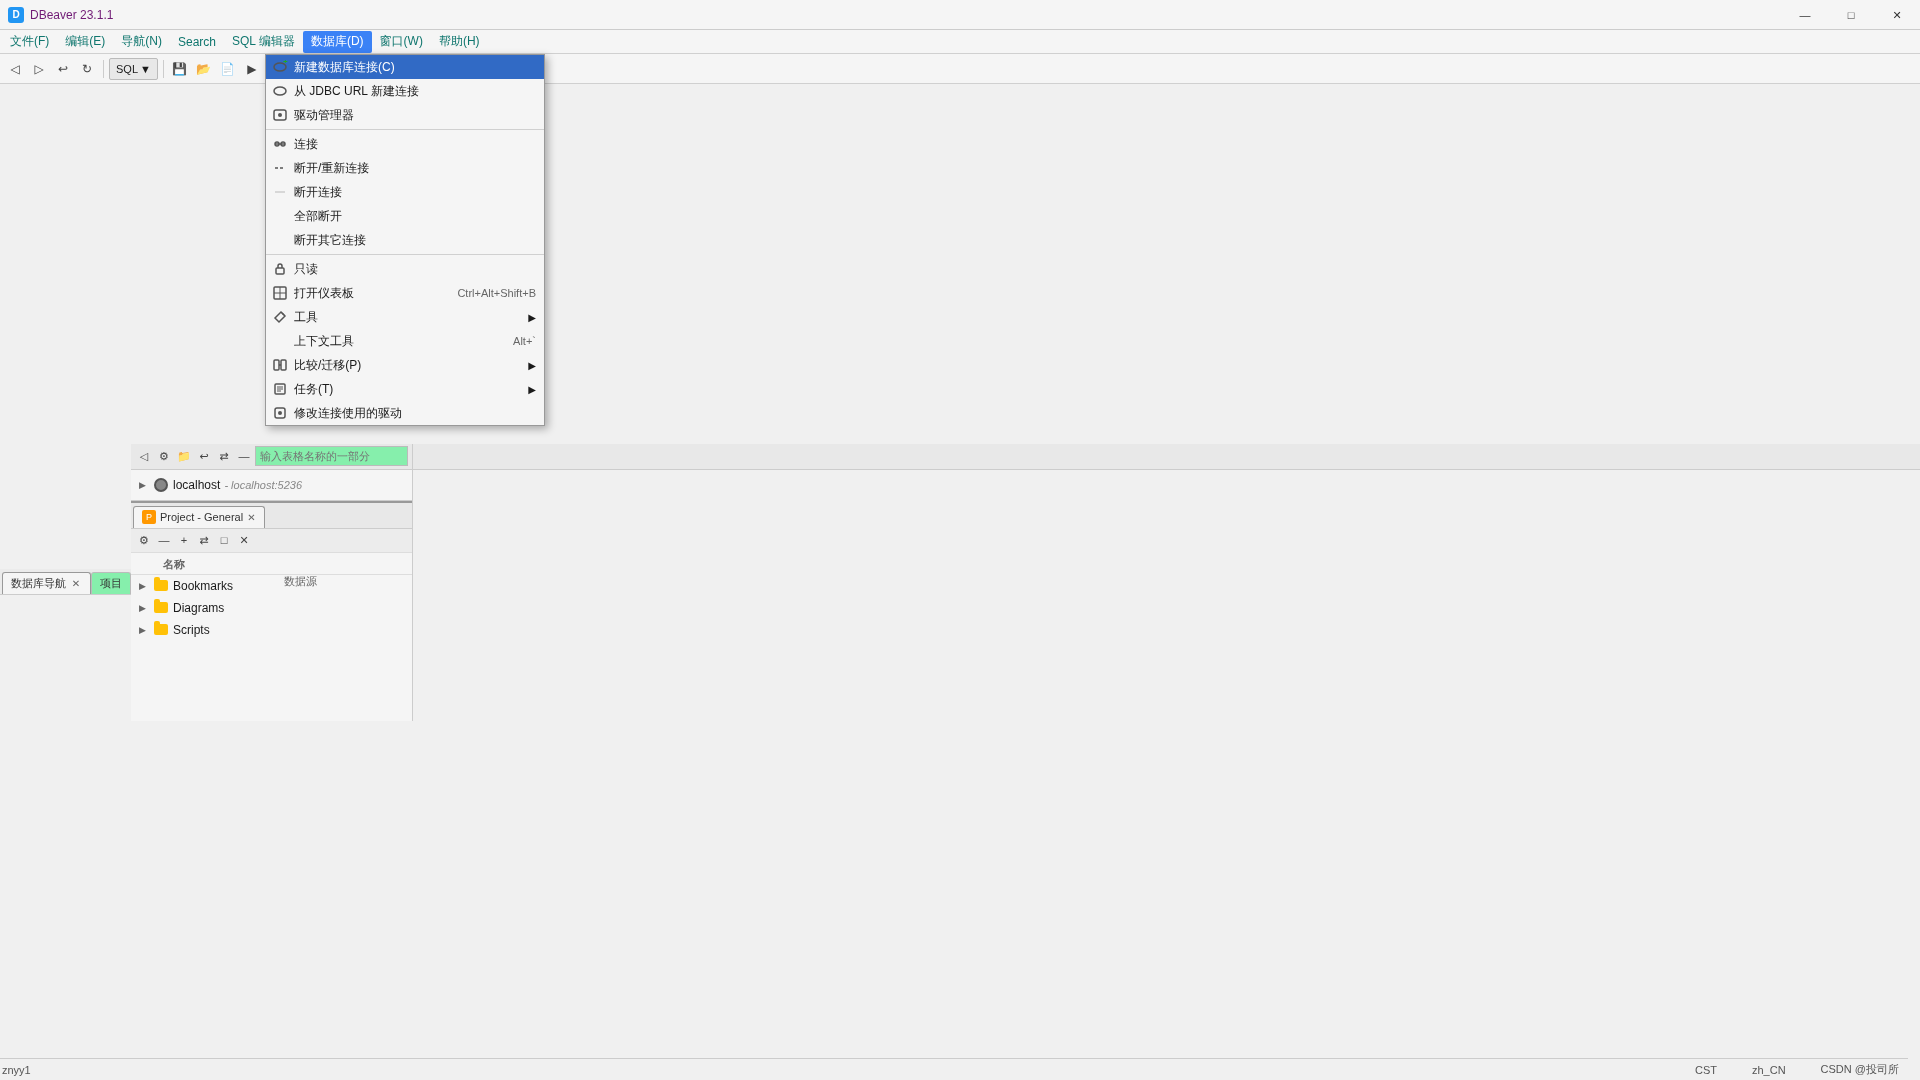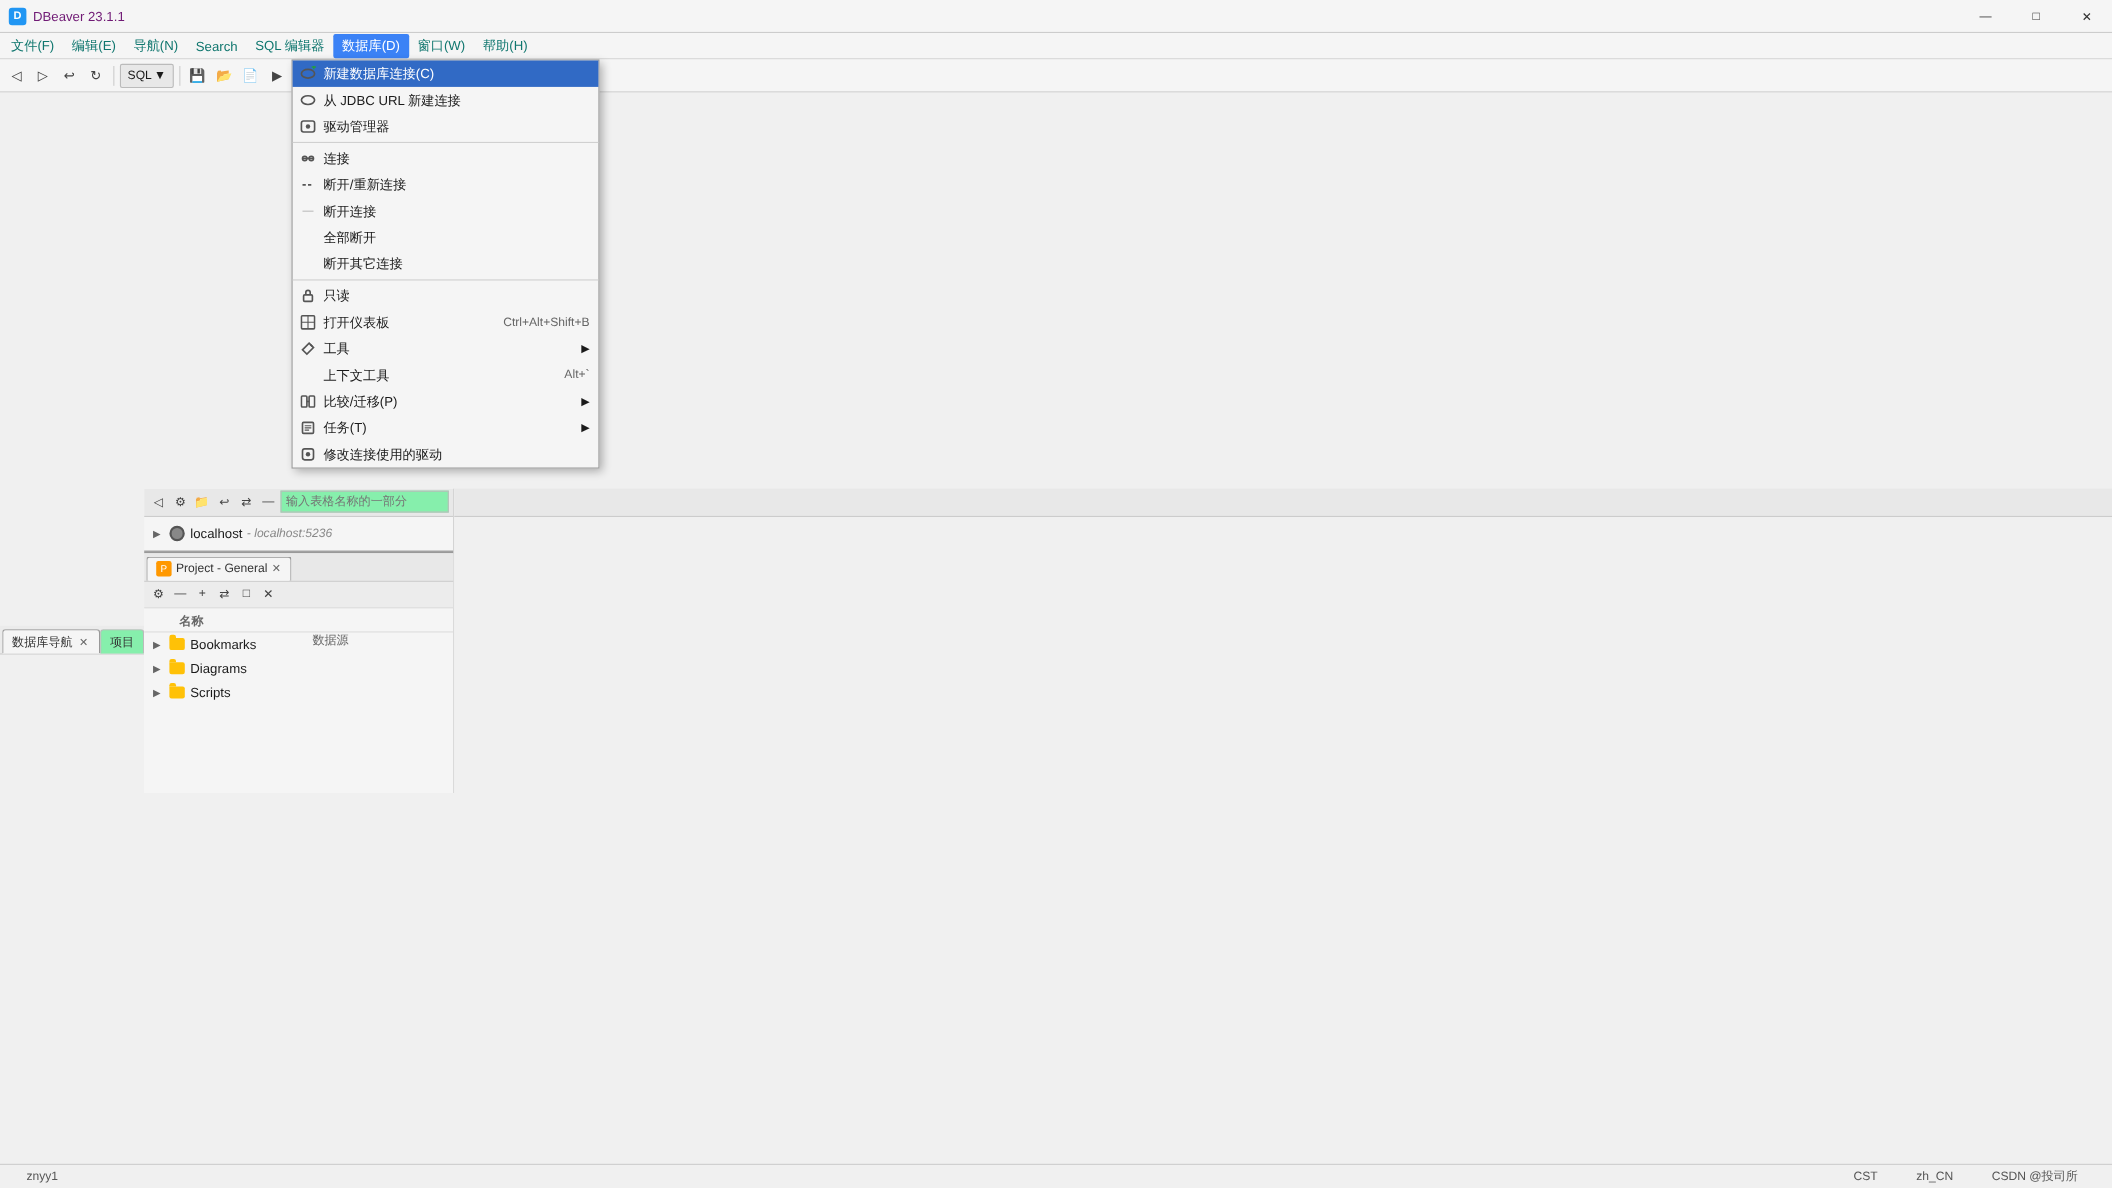--- a/index.html
+++ b/index.html
@@ -397,27 +397,27 @@
       border-radius: 2px 2px 0 0;
     }
 
     
     #status-bar {
       height: 22px;
       background: #f0f0f0;
       border-top: 1px solid #ccc;
       display: flex;
       align-items: center;
-      padding: 0 24px;
+      padding: 0 2px;
       font-size: 11px;
       color: #555;
       position: absolute;
       bottom: 0;
       left: 0;
-      right: 0;
+      right: 12px;
     }
     #status-bar .status-left { flex: 1; }
     #status-bar .status-right { display: flex; gap: 21px; }
     #status-bar .status-item {
       padding: 0 6px;
       border: 1px solid transparent;
       cursor: pointer;
       height: 18px;
       display: flex;
       align-items: center;

